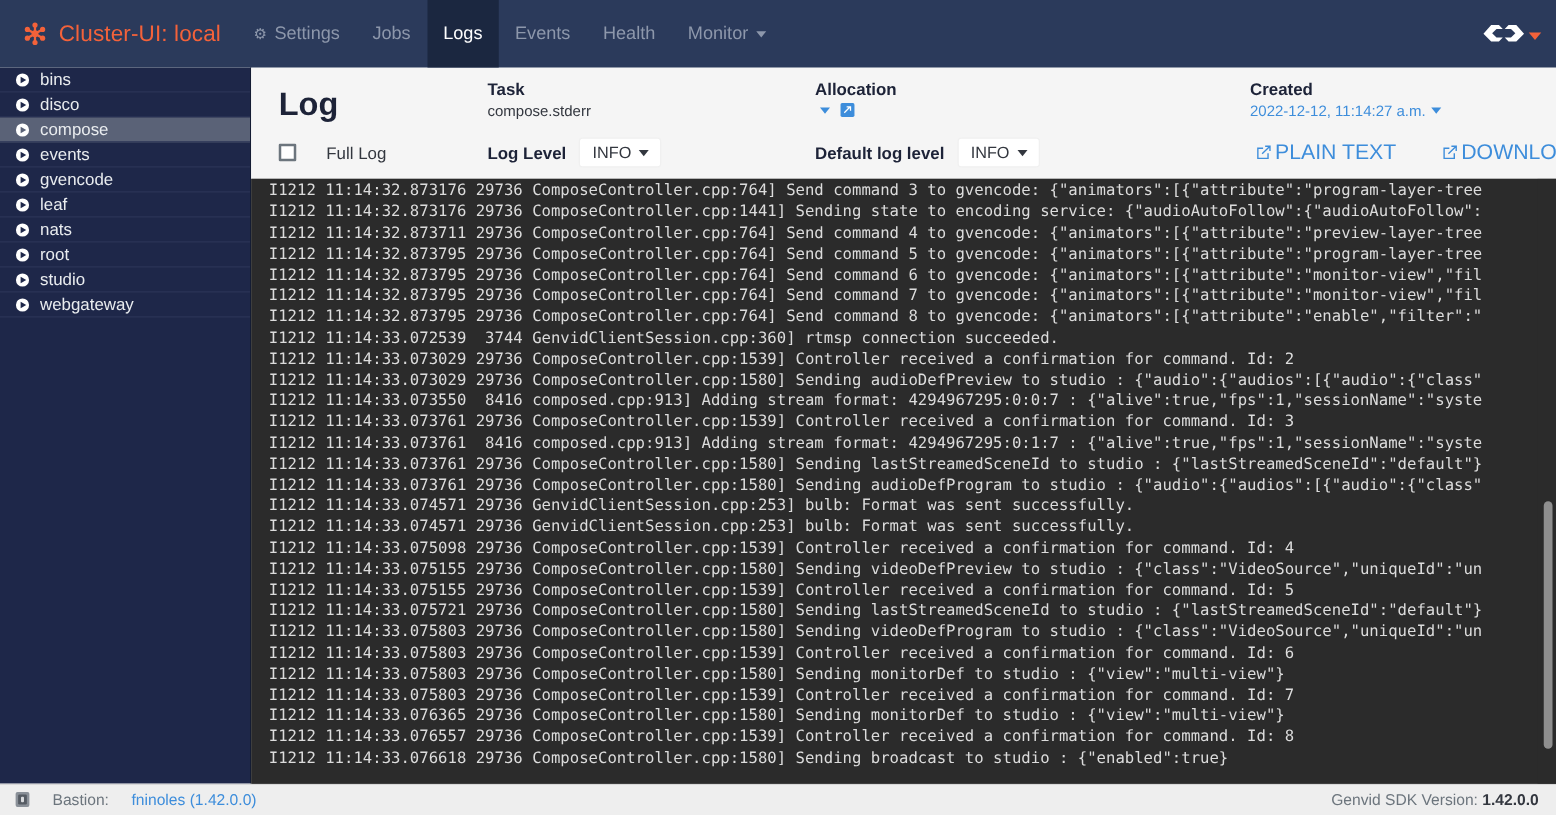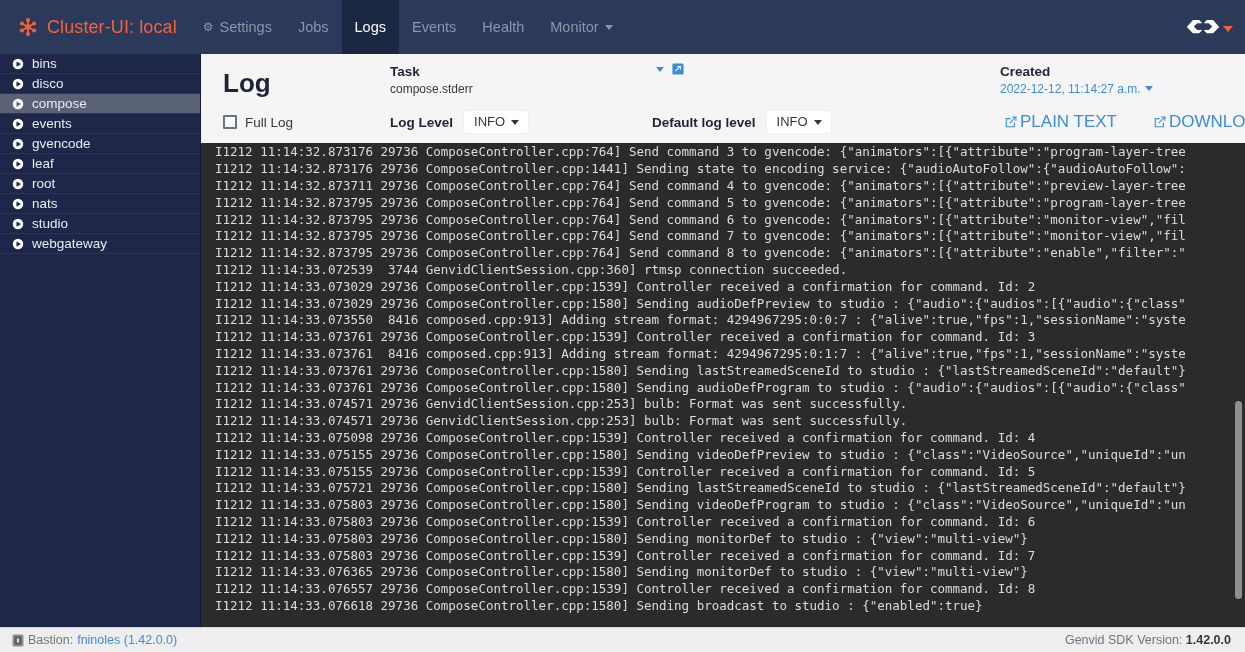--- a/index.html
+++ b/index.html
@@ -210,21 +210,21 @@
   }
 
   .hdr-row2 {
     display: flex;
     align-items: center;
     padding: 11px 12px 9px 14px;
   }
   .fulllog-wrap {
     display: flex;
     align-items: center;
-    gap: 8px;
+    gap: 24px;
     width: 175px;
     flex: 0 0 175px;
     padding-left: 8px;
     box-sizing: border-box;
   }
   .checkbox {
     width: 14px; height: 14px;
     border: 2px solid #6c757d;
     background: #fff;
     border-radius: 1px;
@@ -330,21 +330,21 @@
     min-height: 24px;
     background: #eeeeee;
     border-top: 1px solid #d8d8d8;
     display: flex;
     align-items: center;
     justify-content: space-between;
     padding: 0 14px 0 12px;
     font-size: 12.5px;
     color: #6c757d;
   }
-  .footer-left { display: flex; align-items: flex-end; gap: 4px; }
+  .footer-left { display: flex; align-items: flex-start; gap: 18px; }
   .bastion-icon { width: 12px; height: 13px; display: block; }
   .footer-right b { color: #33373f; font-weight: bold; }
 </style>
 </head>
 <body>
 
 <div class="app">
 
   <div class="navbar">
     <a class="brand">
@@ -445,28 +445,28 @@
             <circle cx="8" cy="8" r="7" fill="#ffffff"></circle>
             <polygon points="6,4.5 12,8 6,11.5" fill="#1e2749"></polygon>
           </svg>
         <span>leaf</span>
       </li>
       <li class="side-item">
         <svg class="side-bullet" viewBox="0 0 16 16">
             <circle cx="8" cy="8" r="7" fill="#ffffff"></circle>
             <polygon points="6,4.5 12,8 6,11.5" fill="#1e2749"></polygon>
           </svg>
+        <span>nats</span>
+      </li>
+      <li class="side-item">
+        <svg class="side-bullet" viewBox="0 0 16 16">
+            <circle cx="8" cy="8" r="7" fill="#ffffff"></circle>
+            <polygon points="6,4.5 12,8 6,11.5" fill="#1e2749"></polygon>
+          </svg>
         <span>root</span>
-      </li>
-      <li class="side-item">
-        <svg class="side-bullet" viewBox="0 0 16 16">
-            <circle cx="8" cy="8" r="7" fill="#ffffff"></circle>
-            <polygon points="6,4.5 12,8 6,11.5" fill="#1e2749"></polygon>
-          </svg>
-        <span>nats</span>
       </li>
       <li class="side-item">
         <svg class="side-bullet" viewBox="0 0 16 16">
             <circle cx="8" cy="8" r="7" fill="#ffffff"></circle>
             <polygon points="6,4.5 12,8 6,11.5" fill="#1e2749"></polygon>
           </svg>
         <span>studio</span>
       </li>
       <li class="side-item">
         <svg class="side-bullet" viewBox="0 0 16 16">
@@ -482,20 +482,21 @@
       <div class="log-header">
         <div class="hdr-row">
           <div class="col-title">
             <div class="page-title">Log</div>
           </div>
           <div class="col-task">
             <div class="field-label">Task</div>
             <div class="field-value">compose.stderr</div>
           </div>
           <div class="col-alloc">
+            <div class="field-label">Allocation</div>
             <div class="field-value">
               <span class="val-caret"></span>
               <svg class="ext-icon" viewBox="0 0 14 14">
                 <rect x="0.5" y="0.5" width="13" height="13" rx="1.5" fill="#3d8ddb"></rect>
                 <path d="M4 9.5 L9.5 4 M6.2 4 H9.8 V7.6" stroke="#ffffff" stroke-width="1.2" fill="none"></path>
               </svg>
             </div>
           </div>
           <div class="col-created">
             <div class="field-label">Created</div>

